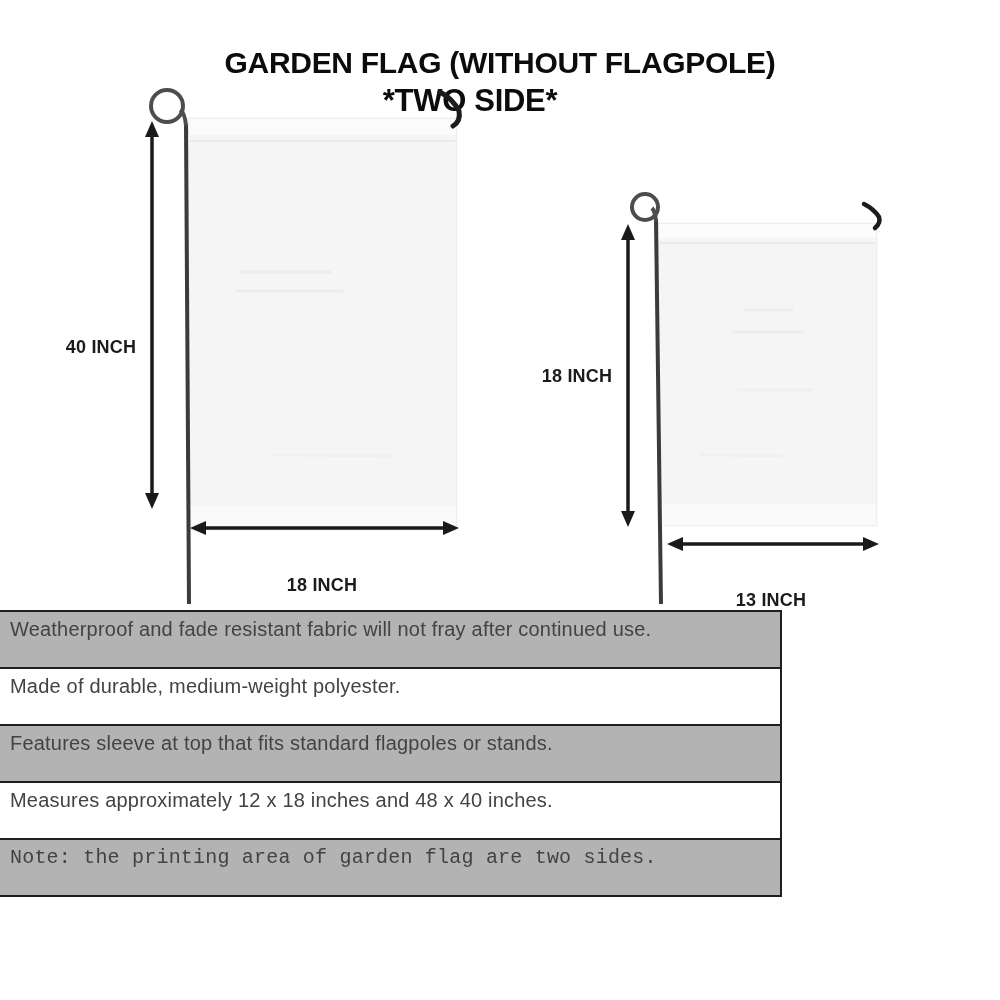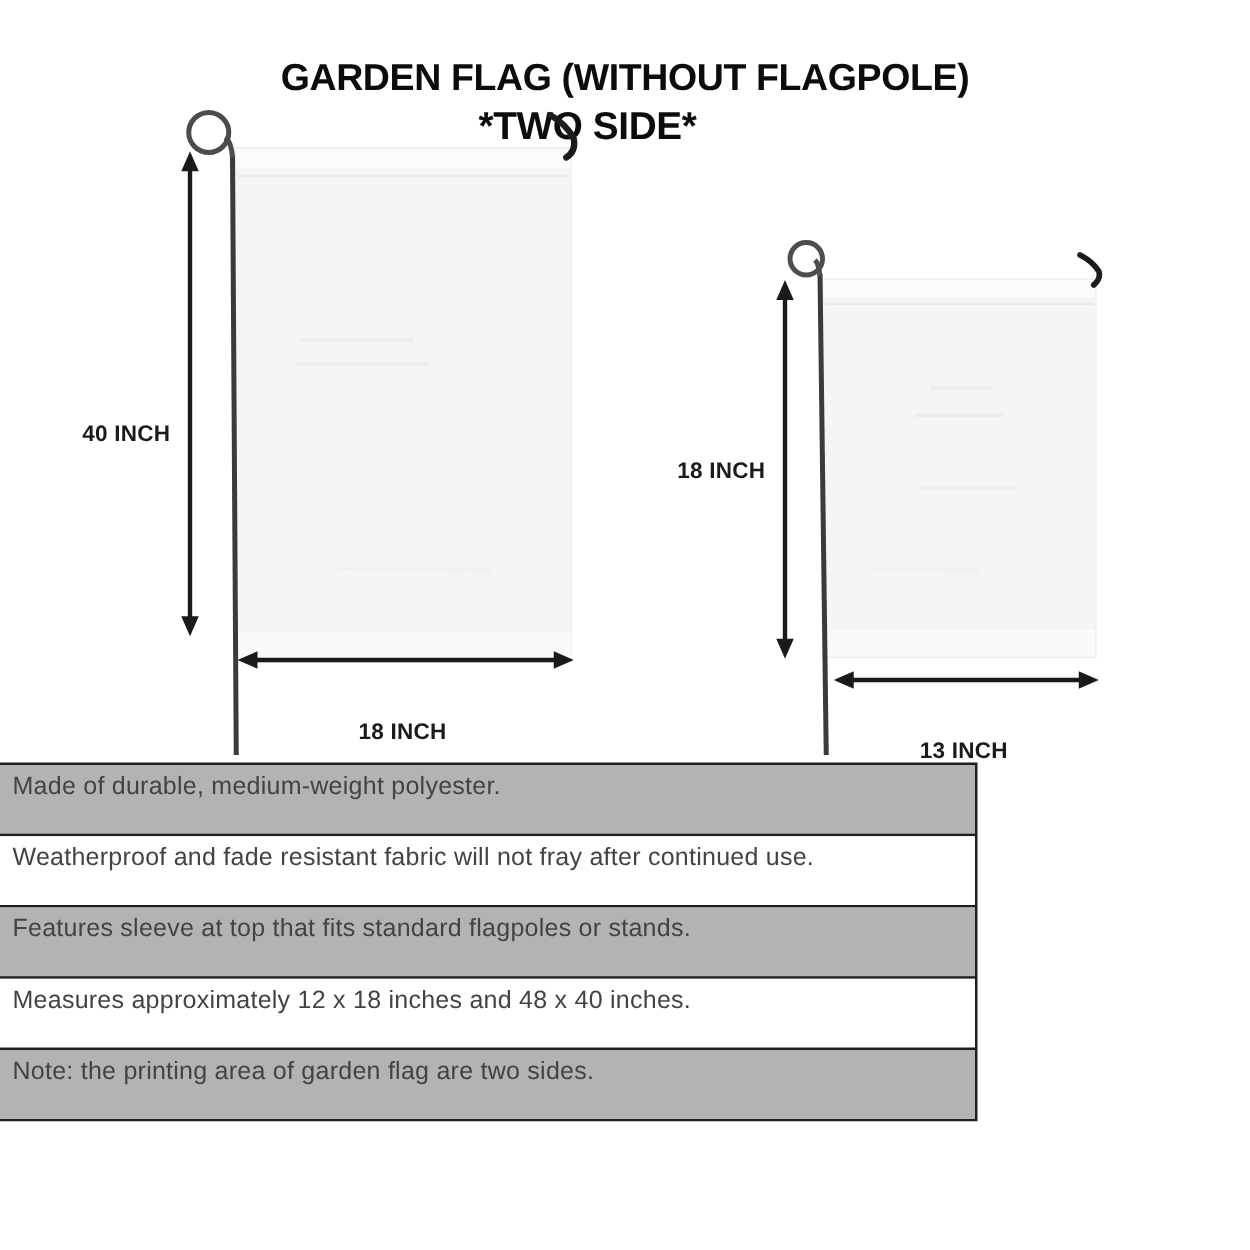--- a/index.html
+++ b/index.html
@@ -21,21 +21,21 @@
   
   .feature-table{
     position:absolute;left:-2px;top:610px;width:780px;
     border:2px solid #1f1f1f;background:#ffffff;
   }
   .feature-row{
     height:49px;padding:6px 6px 0 10px;
     font-size:20px;color:#434343;letter-spacing:0.2px;
     background:#ffffff;border-bottom:2px solid #1f1f1f;
   }
-  .feature-row:last-child{border-bottom:none;}
+  .feature-row:last-child{border-bottom:none;font-family:Liberation Mono, monospace;}
   .feature-row:nth-child(odd){background:#b3b3b3;}
 </style>
 </head>
 <body>
 
 <div class="title-block">
   <div class="title-line1">GARDEN FLAG (WITHOUT FLAGPOLE)</div>
   <div class="title-line2">*TWO SIDE*</div>
 </div>
 
@@ -101,18 +101,18 @@
     </g>
   </g>
 </svg>
 
 <div class="dim-label" style="left:31px;top:297px;">40 INCH</div>
 <div class="dim-label" style="left:252px;top:535px;">18 INCH</div>
 <div class="dim-label" style="left:507px;top:326px;">18 INCH</div>
 <div class="dim-label" style="left:701px;top:550px;">13 INCH</div>
 
 <div class="feature-table">
+  <div class="feature-row">Weatherproof and fade resistant fabric will not fray after continued use.</div>
   <div class="feature-row">Made of durable, medium-weight polyester.</div>
-  <div class="feature-row">Weatherproof and fade resistant fabric will not fray after continued use.</div>
   <div class="feature-row">Features sleeve at top that fits standard flagpoles or stands.</div>
   <div class="feature-row">Measures approximately 12 x 18 inches and 48 x 40 inches.</div>
   <div class="feature-row">Note: the printing area of garden flag are two sides.</div>
 </div>
 
 </body></html>

